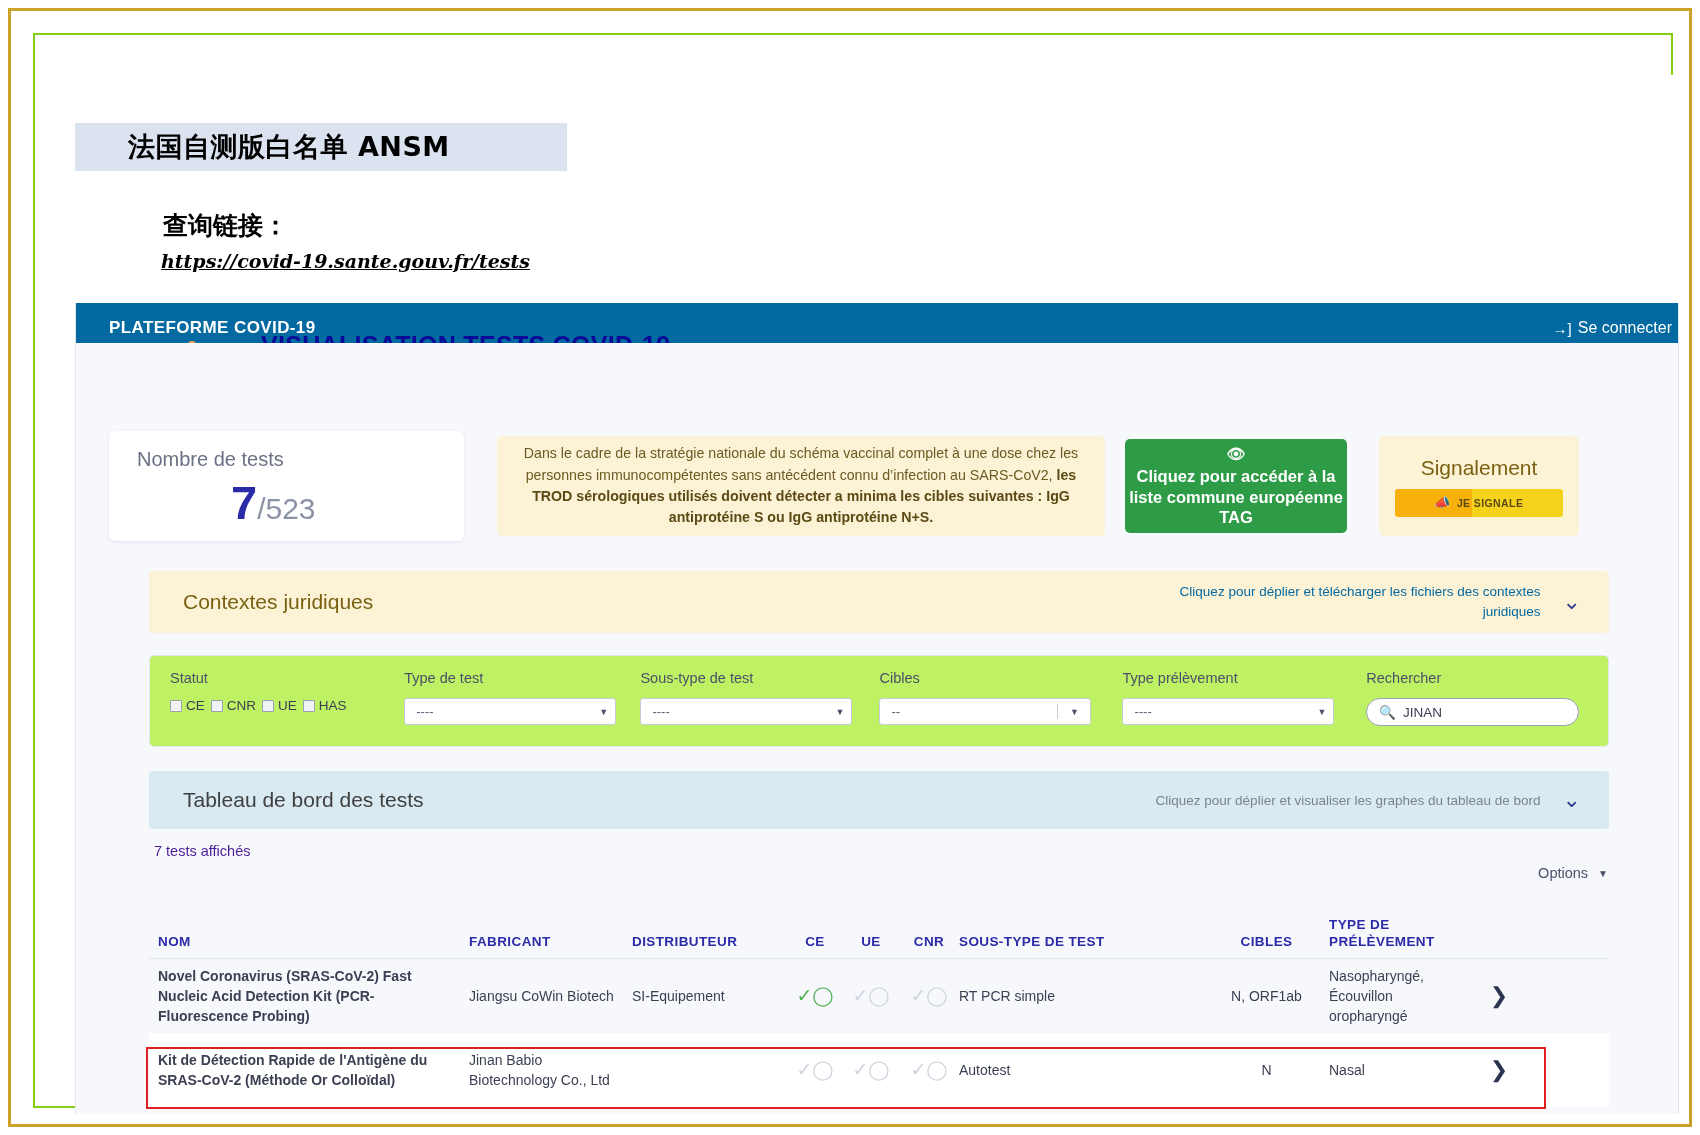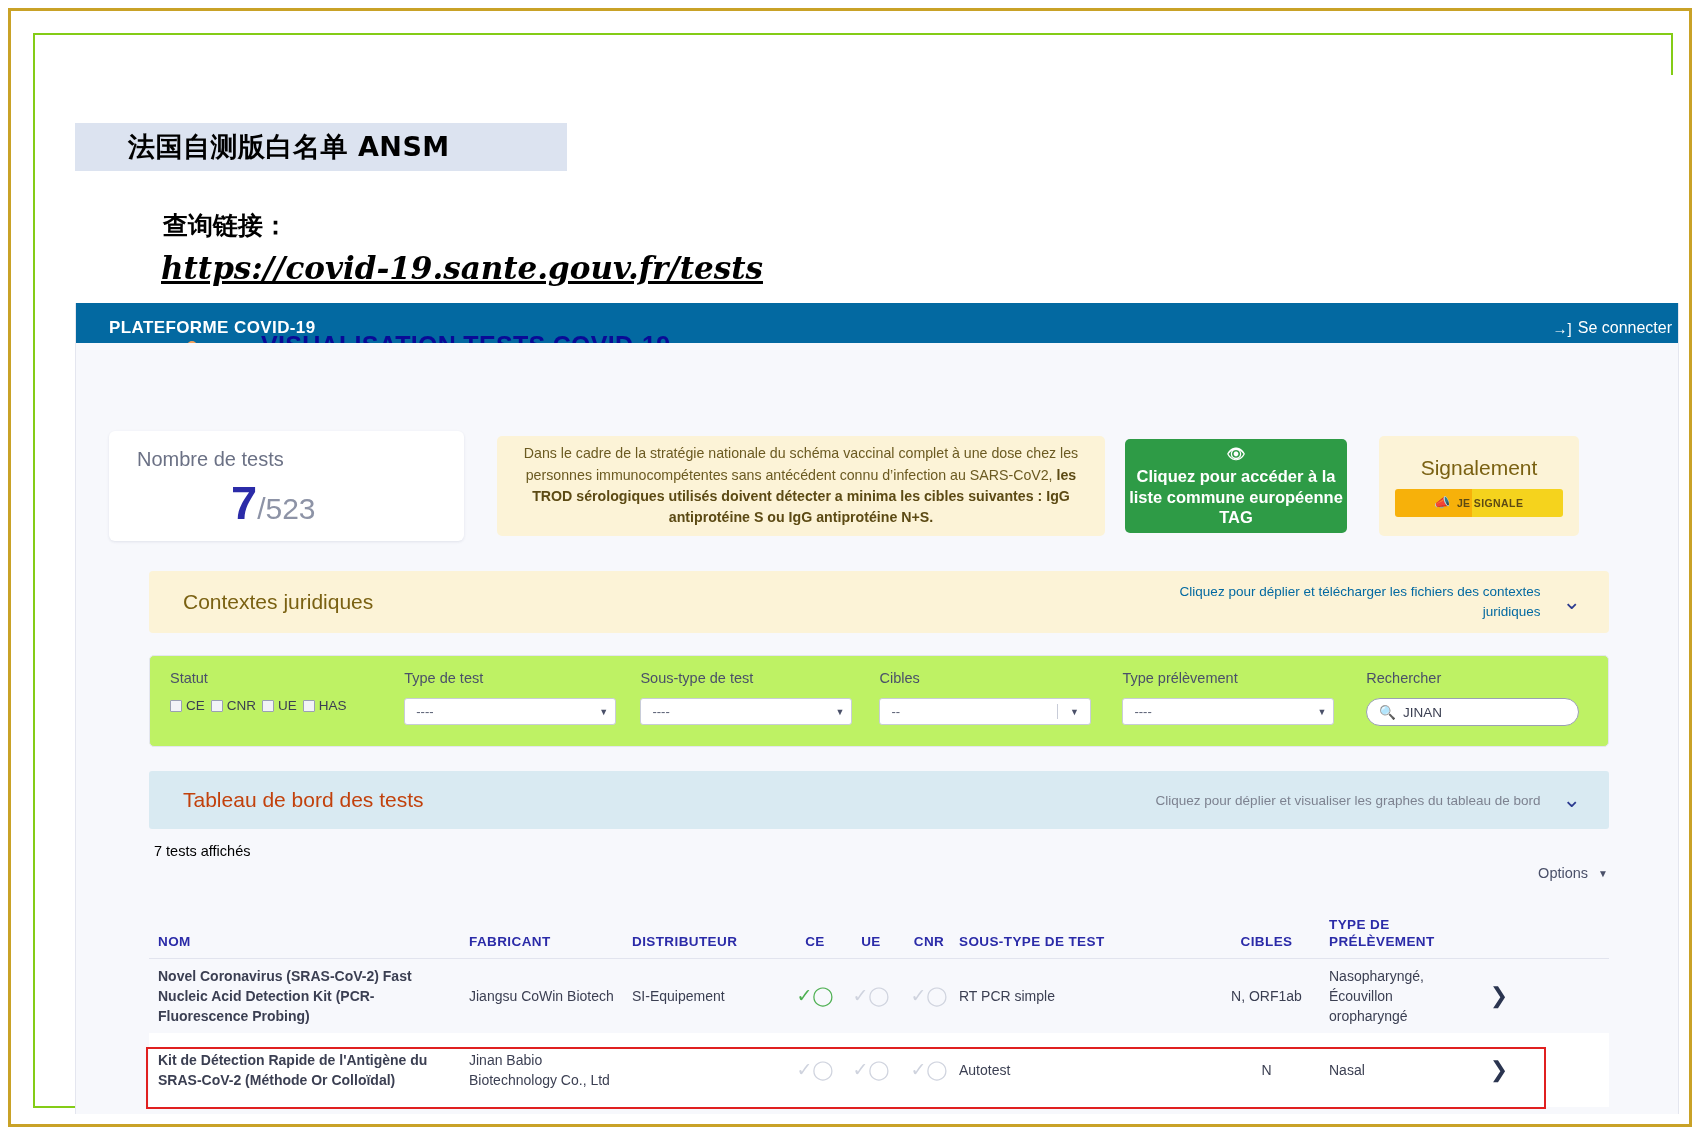--- a/index.html
+++ b/index.html
@@ -42,21 +42,21 @@
     white-space: nowrap;
   }
   .cn-link-label {
     position: absolute; left: 88px; top: 134px;
     font-family: "DejaVu Sans", sans-serif;
     font-size: 25px; font-weight: bold; color: #000000;
   }
   .cn-link-url {
     position: absolute; left: 86px; top: 175px;
     font-family: "DejaVu Serif", serif;
-    font-size: 31px; font-weight: bold; font-style: italic;
+    font-size: 19px; font-weight: bold; font-style: italic;
     color: #000000; text-decoration: underline;
     white-space: nowrap;
   }
 
   
   .shot {
     position: absolute; left: 0px; top: 228px;
     width: 1604px; height: 811px;
     background: #f7f8fc;
     overflow: hidden;
@@ -206,26 +206,26 @@
   }
 
   
   .dash {
     position: absolute; left: 73px; top: 428px;
     width: 1460px; height: 58px;
     background: #d9eaf2; border-radius: 3px;
     display: flex; align-items: center; justify-content: space-between;
     padding: 0 28px 0 34px; cursor: pointer;
   }
-  .dash .d-title { font-size: 21px; color: #c2410c; }
+  .dash .d-title { font-size: 21px; color: #404040; }
   .dash .d-hint { font-size: 13.5px; color: #7d8290; }
 
   .count-line {
     position: absolute; left: 78px; top: 500px;
-    font-size: 14.5px; color: #000000;
+    font-size: 14.5px; color: #4c1d95;
   }
   .options-btn {
     position: absolute; right: 72px; top: 522px;
     font-size: 14.5px; color: #4a5069;
     display: flex; align-items: center; gap: 10px; cursor: pointer;
   }
   .options-btn .caret { font-size: 10px; }
 
   
   .tbl { position: absolute; left: 73px; top: 570px; width: 1460px; }

